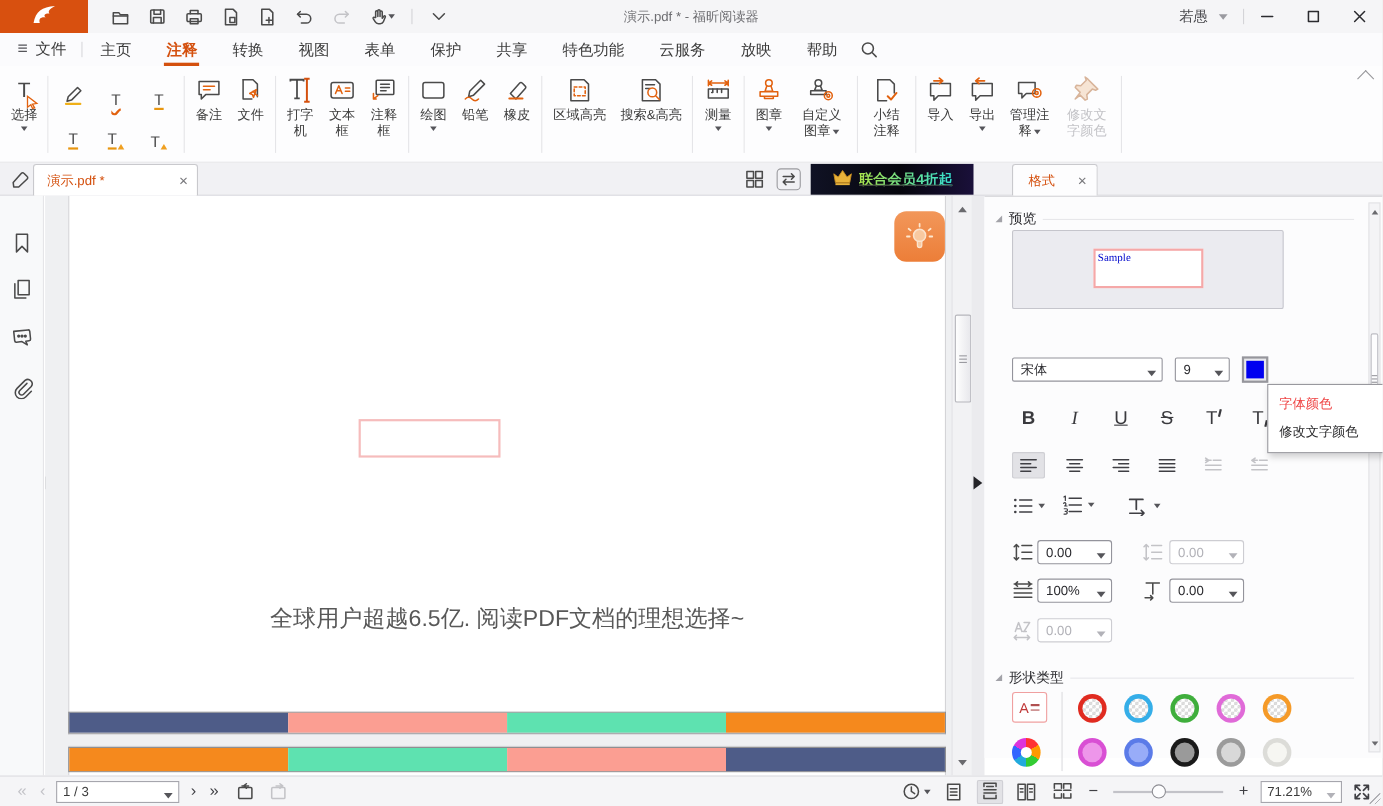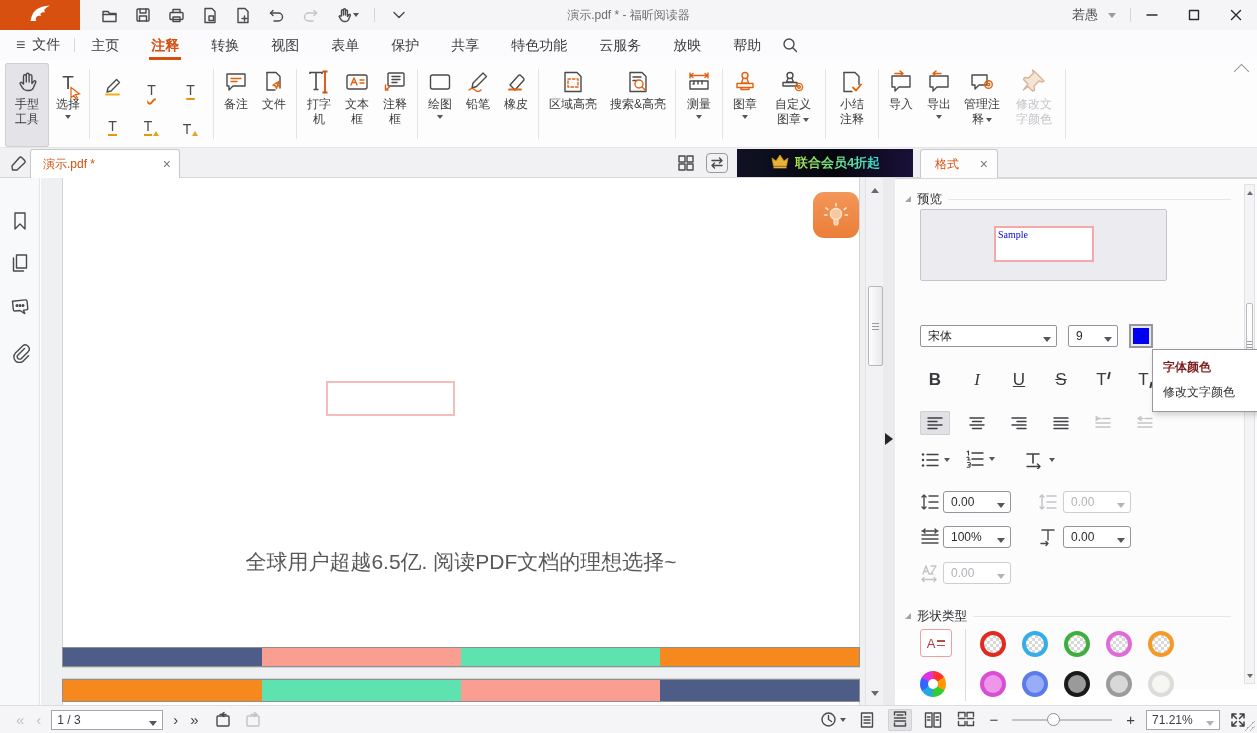--- a/index.html
+++ b/index.html
@@ -52,22 +52,22 @@
   .ribcollapse{position:absolute;right:10px;top:66px;width:10px;height:10px;border-left:1.6px solid #96969a;border-top:1.6px solid #96969a;transform:rotate(45deg);}
   
   .tabbar{position:absolute;top:148px;left:0;right:0;height:30px;background:#f1f1f4;border-bottom:1px solid #d8d8db;box-sizing:border-box;}
   .doctab{position:absolute;left:30px;top:1px;width:150px;height:29px;background:#fff;border:1px solid #c9c9cd;border-bottom:none;
           border-radius:3px 3px 0 0;display:flex;align-items:center;padding:0 8px 0 12px;box-sizing:border-box;}
   .doctab .tname{color:#d4500e;font-size:12px;flex:1;}
   .tclose{color:#7a7a7e;font-size:14px;line-height:1;}
   .tab-eraser{position:absolute;left:8px;top:5px;}
   .tbicon{position:absolute;top:5px;}
   .swapbox{border:1px solid #9a9a9e;border-radius:4px;padding:2px;}
-  .promo{position:absolute;left:737px;top:1px;width:176px;height:28px;background:linear-gradient(90deg,#101224,#06060d 55%,#1a103a);
-         display:flex;align-items:center;justify-content:center;gap:5px;}
+  .promo{position:absolute;left:737px;top:1px;width:148px;height:28px;background:linear-gradient(90deg,#101224,#06060d 55%,#1a103a);
+         display:flex;align-items:center;justify-content:center;gap:5px;text-decoration:underline;}
   .promo-text{font-size:13px;font-weight:bold;background:linear-gradient(90deg,#a8e34b,#35dfd0);-webkit-background-clip:text;background-clip:text;color:#57e08d;-webkit-text-fill-color:transparent;}
   .fmttab{position:absolute;left:920px;top:1px;width:78px;height:29px;background:#fdfdfe;border:1px solid #c9c9cd;border-bottom:none;
           border-radius:3px 3px 0 0;display:flex;align-items:center;justify-content:space-between;padding:0 9px 0 14px;box-sizing:border-box;}
   .fmttab .tname{color:#d4500e;font-size:12px;}
   
   .main{position:absolute;top:178px;left:0;right:0;bottom:28px;}
   .sidebar{position:absolute;left:0;top:0;bottom:0;width:40px;background:#f8f9fa;border-right:1px solid #e5e5e8;box-sizing:border-box;}
   .sbicon{position:absolute;left:10px;}
   .docarea{position:absolute;left:41px;width:842px;top:0;bottom:0;background:#eff0f2;overflow:hidden;}
   .page{position:absolute;left:21px;width:798px;background:#fff;border:1px solid #d4d4d7;box-sizing:border-box;}
@@ -108,21 +108,21 @@
   .swatchframe{position:absolute;width:24px;height:24px;border:2px solid #96969c;box-sizing:border-box;display:flex;align-items:center;justify-content:center;background:#e8e8ec;}
   .swatch{width:16px;height:16px;}
   .stylebtn{position:absolute;width:30px;height:26px;display:flex;align-items:center;justify-content:center;
             font-size:17px;color:#3a3a3e;}
   .alignbtn{position:absolute;width:30px;height:24px;display:flex;align-items:center;justify-content:center;border-radius:2px;}
   .alignbtn.sel{background:#e2e2e6;box-shadow:inset 0 0 0 1px #cfcfd4;}
   .listbtn{position:absolute;display:flex;align-items:center;gap:4px;}
   .sprow-icon{position:absolute;width:20px;height:20px;}
   .tooltip{position:absolute;left:257px;top:170px;width:88px;background:#fff;border:1px solid #98989e;
            box-shadow:2px 3px 6px rgba(0,0,0,.18);padding:9px 9px 10px 10px;z-index:60;font-size:12px;}
-  .tooltip .tt1{font-weight:bold;color:#7f1d1d;}
+  .tooltip .tt1{font-weight:normal;color:#ef4444;}
   .tooltip .tt2{margin-top:8px;color:#2c2c2e;white-space:nowrap;}
   .abtn{position:absolute;left:25px;width:32px;height:28px;border:1.5px solid #f0a0a0;border-radius:3px;background:#fff;
         display:flex;align-items:center;justify-content:center;gap:2px;box-sizing:border-box;}
   .abtn .aA{font-size:13px;color:#c03838;}
   .alines{display:flex;flex-direction:column;gap:3px;}
   .alines i{display:block;width:8px;height:1.5px;background:#b05050;}
   .shapediv{position:absolute;left:70px;top:450px;width:1px;height:72px;background:#dcdce0;}
   .ring{position:absolute;width:26px;height:26px;border-radius:50%;}
   .ring .inner{position:absolute;inset:4px;border-radius:50%;}
   .checker{background-image:linear-gradient(45deg,#d8d8d8 25%,transparent 25%,transparent 75%,#d8d8d8 75%),
@@ -286,28 +286,20 @@
         <span>
           <svg class="ic" width="18" height="18" viewBox="0 0 18 18">
             <circle cx="8" cy="8" r="5"></circle>
             <path d="M12 12l3.5 3.5"></path>
           </svg>
         </span>
       </div>
   </div>
 
   <div class="ribbon">
-    <div class="rbtn sel">
-      <div class="ricon">
-          <svg class="ic" width="26" height="26" viewBox="0 0 26 26">
-            <path d="M9.5 15V7.2a1.4 1.4 0 0 1 2.8 0V13 5.6a1.4 1.4 0 0 1 2.8 0V13 7a1.4 1.4 0 0 1 2.8 0v7.5l2-2.4c.8-.9 2.3-.2 1.9 1l-2.5 6c-.7 1.7-2 2.4-4 2.4h-2.6c-2.1 0-3.2-.9-4.2-2.6l-2.3-3.9c-.7-1.2 1-2.4 1.9-1.3z"></path>
-          </svg>
-        </div>
-      <div class="rlabel" style="width:34px">手型工具</div>
-    </div>
     <div class="rbtn">
       <div class="ricon" style="position:relative;">
         <span class="tchar" style="font-size:19px;">T</span>
         <svg width="13" height="13" viewBox="0 0 13 13" style="position:absolute;right:-8px;bottom:-2px;">
             <path fill="#fff" stroke="#e2620f" stroke-width="1.2" d="M2 1.5 10.5 8 6.5 8.7 8.5 12 6.6 12.6 5 9.3 2 11.5z"></path>
           </svg>
       </div>
       <div class="rlabel">选择</div>
       <span class="caret-dn sm"></span>
     </div>

